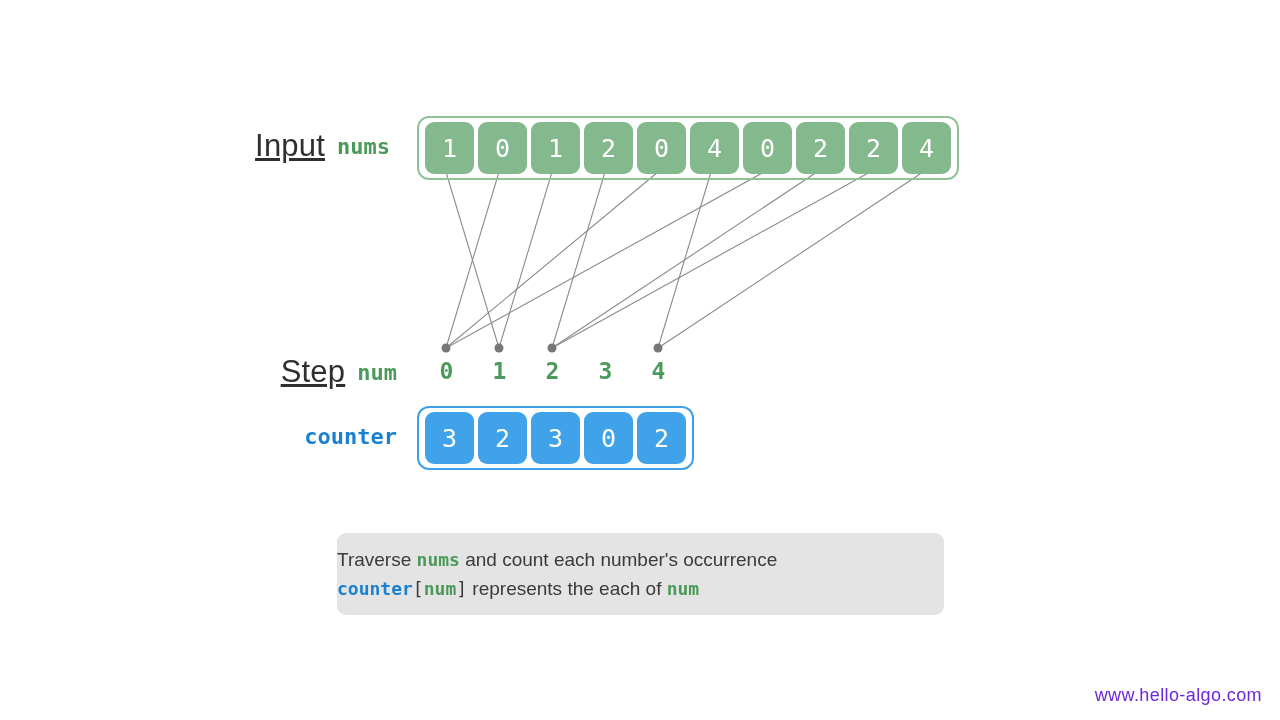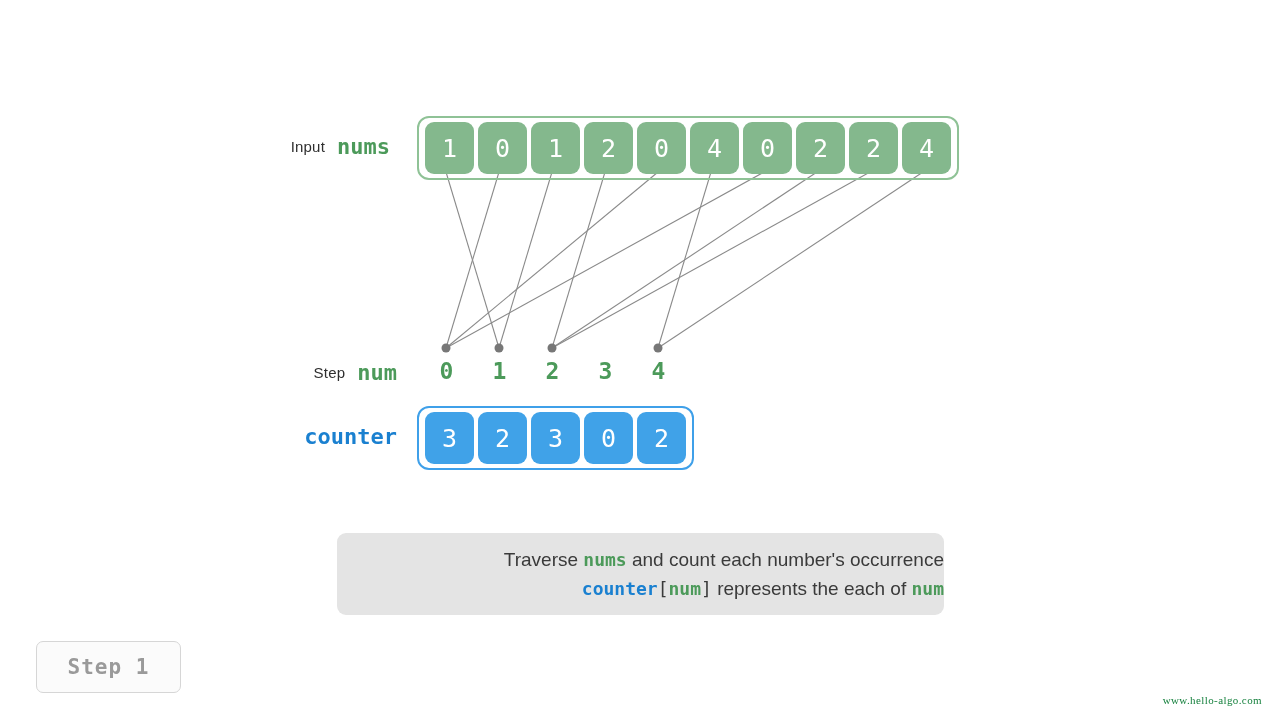--- a/index.html
+++ b/index.html
@@ -34,23 +34,24 @@
   .row-label {
     position: absolute;
     height: 34px;
     display: flex;
     align-items: center;
     justify-content: flex-end;
     white-space: nowrap;
   }
   .lbl-plain {
     font-family: "Liberation Sans", sans-serif;
-    font-size: 15px;
+    font-size: 31px;
     color: #2f2f2f;
     letter-spacing: 0.2px;
+    text-decoration: underline;
   }
   .lbl-code {
     font-family: "DejaVu Sans Mono", monospace;
     font-size: 22px;
     font-weight: bold;
     margin-left: 12px;
   }
   .lbl-code.green { color: #4c9a5a; }
   .lbl-code.blue  { color: #1a80d0; }
 
@@ -106,21 +107,21 @@
   .caption-box {
     position: absolute;
     left: 337px;
     top: 533px;
     width: 607px;
     height: 82px;
     background: #e4e4e4;
     border-radius: 9px;
     display: flex;
     flex-direction: column;
-    align-items: flex-end;
+    align-items: flex-start;
     justify-content: center;
   }
   .caption-line {
     font-family: "Liberation Sans", sans-serif;
     font-size: 19px;
     color: #3a3a3a;
     line-height: 1.55;
     white-space: nowrap;
   }
   .mono {
@@ -151,23 +152,23 @@
     font-weight: bold;
     color: #9a9a9a;
     letter-spacing: 1px;
   }
 
   
   .watermark {
     position: absolute;
     right: 18px;
     bottom: 14px;
-    font-family: Liberation Serif, serif;
-    font-size: 11px;
-    color: #15803d;
+    font-family: Liberation Sans, sans-serif;
+    font-size: 18px;
+    color: #6d28d9;
     letter-spacing: 0.4px;
   }
 </style>
 </head>
 <body>
 
 <div class="stage">
 
   <svg id="connectors" width="1280" height="720" viewBox="0 0 1280 720">
       <line x1="446" y1="172" x2="499" y2="348" stroke="#8a8a8a" stroke-width="1.1"></line>
@@ -231,17 +232,16 @@
 
   <div class="caption-box">
     <div class="caption-line">
       <span>Traverse </span><span class="mono green">nums</span><span> and count each number's occurrence</span>
     </div>
     <div class="caption-line">
       <span class="mono blue">counter</span><span class="brk">[</span><span class="mono green">num</span><span class="brk">]</span><span> represents the each of </span><span class="mono green">num</span>
     </div>
   </div>
 
-  <div class="step-badge">Step 1</div>
 
   <div class="watermark">www.hello-algo.com</div>
 
 </div>
 
 </body></html>

